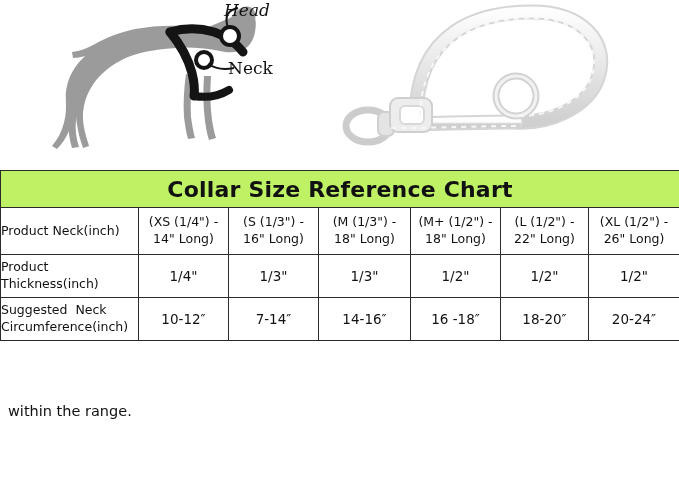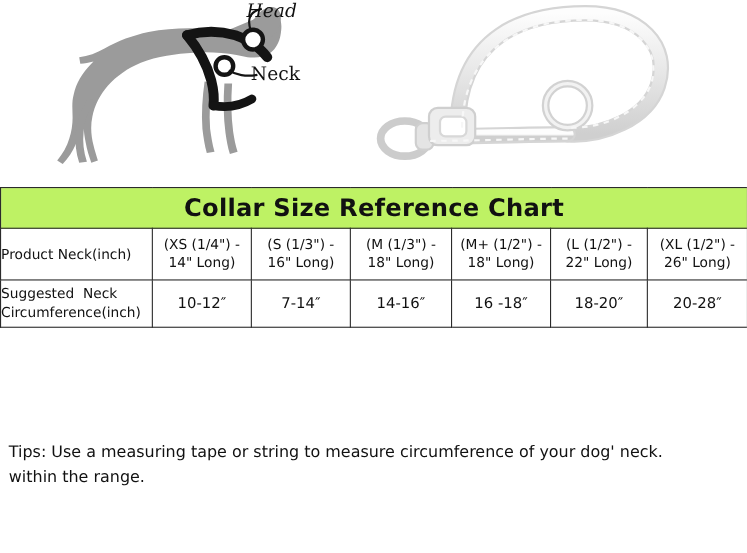--- a/index.html
+++ b/index.html
@@ -278,36 +278,45 @@
           </td>
           <td class="spec-cell">
             <div>(L (1/2") -</div>
             <div>22" Long)</div>
           </td>
           <td class="spec-cell">
             <div>(XL (1/2") -</div>
             <div>26" Long)</div>
           </td>
         </tr>
+        <tr class="row-thick">
+          <td class="row-label">
+            <div>Product</div>
+            <div>Thickness(inch)</div>
+          </td>
+          <td class="val-cell">1/4"</td>
+          <td class="val-cell">1/3"</td>
+          <td class="val-cell">1/3"</td>
+          <td class="val-cell">1/2"</td>
+          <td class="val-cell">1/2"</td>
+          <td class="val-cell">1/2"</td>
+        </tr>
         <tr class="row-circ">
           <td class="row-label">
             <div>Suggested&nbsp; Neck</div>
             <div>Circumference(inch)</div>
           </td>
           <td class="val-cell">10-12″</td>
           <td class="val-cell">7-14″</td>
           <td class="val-cell">14-16″</td>
           <td class="val-cell">16 -18″</td>
           <td class="val-cell">18-20″</td>
-          <td class="val-cell">20-28″</td>
+          <td class="val-cell">20-24″</td>
         </tr>
       </tbody>
     </table>
   </div>
 
   <div class="tips">
-    <p>
-      <span class="lead">Tips: </span><span class="body">Use a measuring tape or string to measure circumference of your dog' neck.</span>
-    </p>
     <p>within the range.</p>
   </div>
 
 </div>
 
 </body></html>

